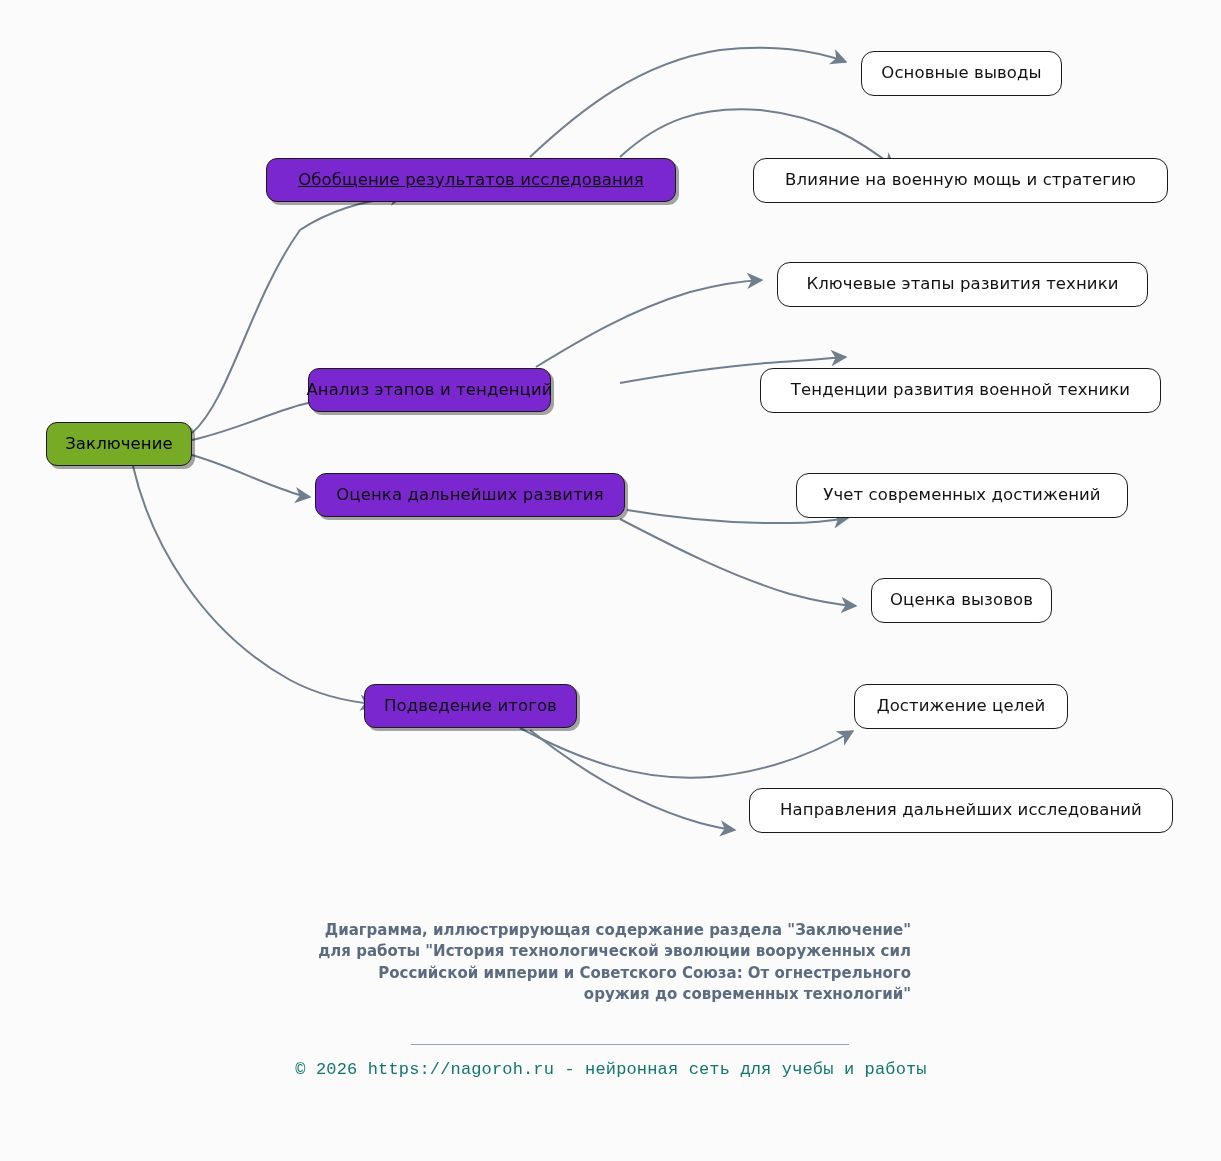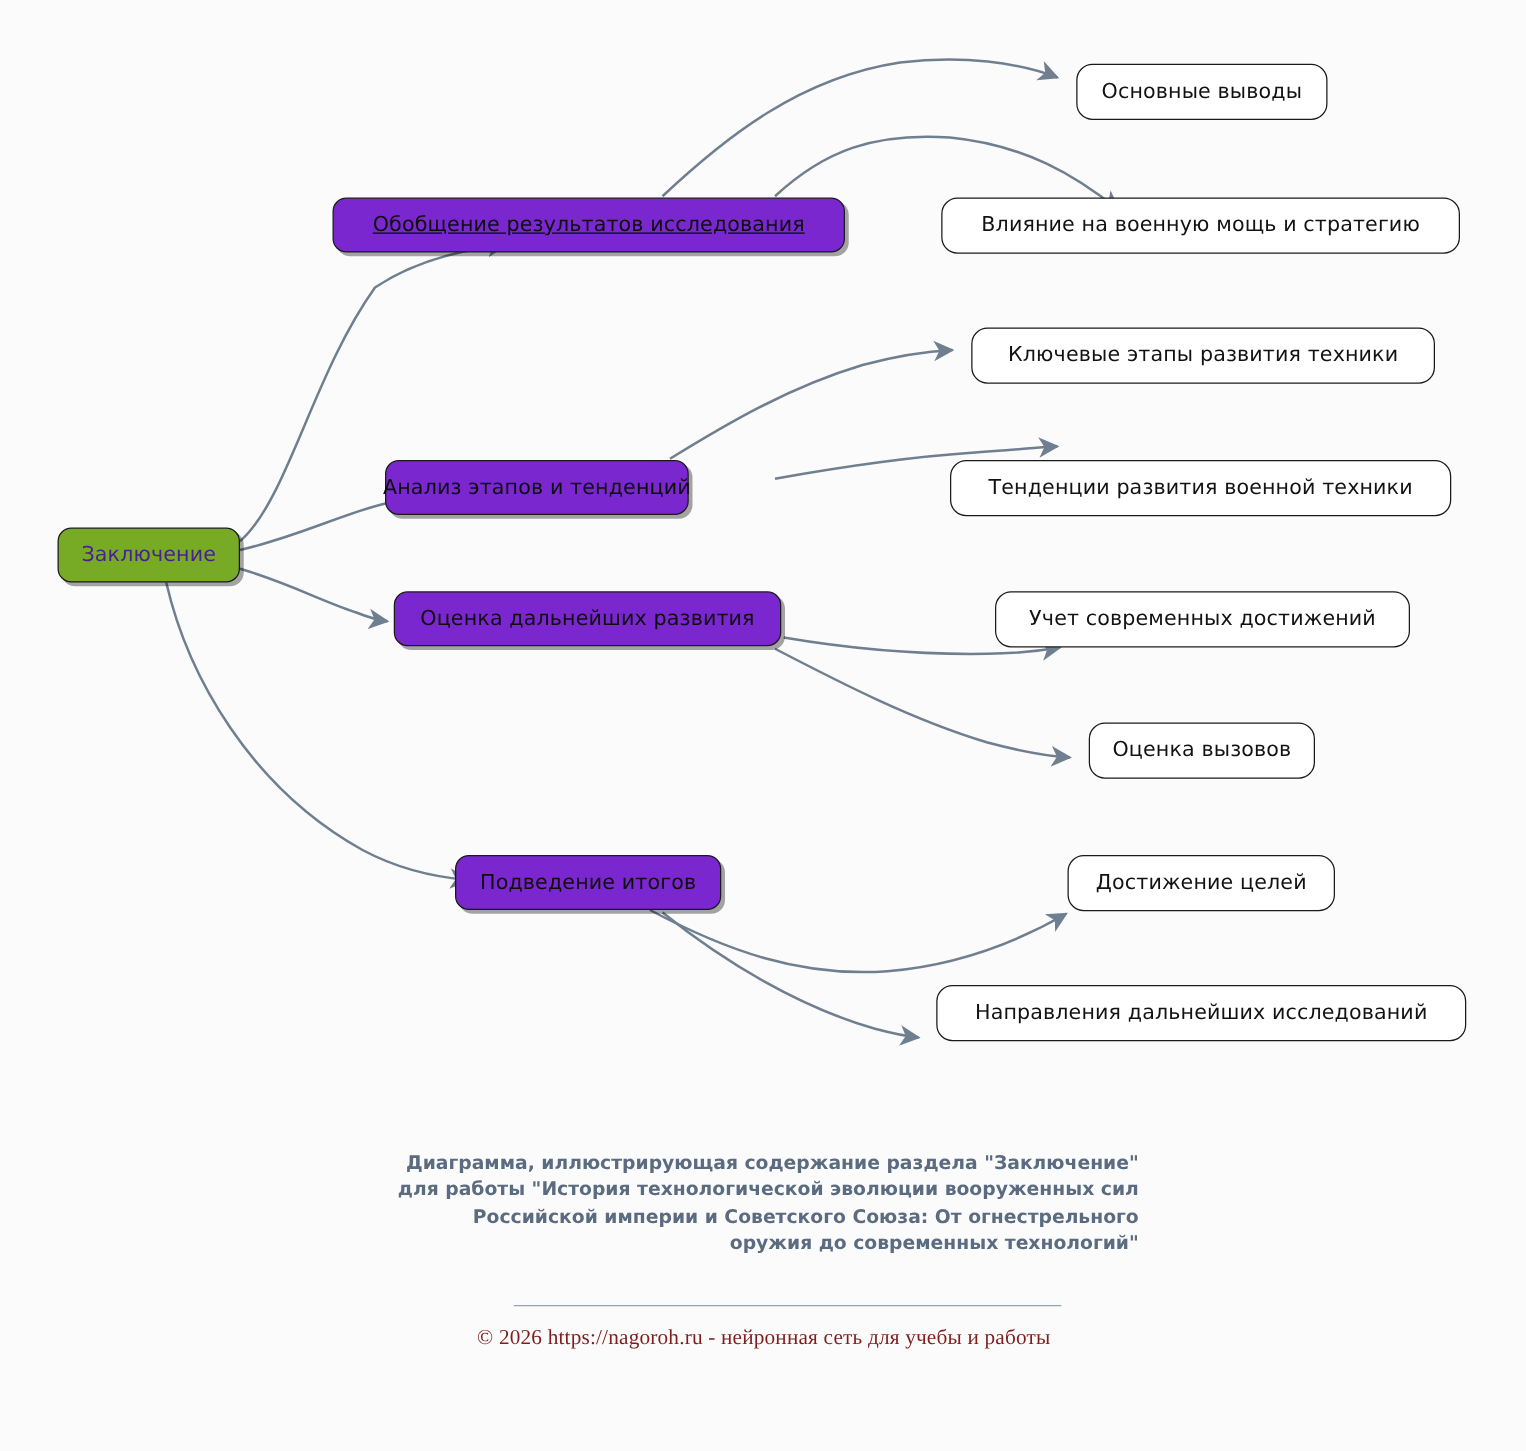--- a/index.html
+++ b/index.html
@@ -36,21 +36,21 @@
     font-family: "DejaVu Sans", sans-serif;
     font-size: 16.5px;
     line-height: 1;
     letter-spacing: 0.1px;
     border-radius: 11px;
     text-align: center;
   }
   .node-root {
     background: #77ab26;
     border: 1.6px solid #1a1a1a;
-    color: #4c1d95;
+    color: #000000;
     box-shadow: 3px 3px 0 rgba(0,0,0,0.35);
   }
   .node-branch {
     background: #7a27d0;
     border: 1.6px solid #1a1a1a;
     color: #0d0d0d;
     box-shadow: 3px 3px 0 rgba(0,0,0,0.35);
   }
   .node-leaf {
     background: #ffffff;
@@ -78,23 +78,23 @@
     width: 438px;
     height: 0;
     border-top: 1.6px solid #93a3b5;
   }
   .footer {
     position: absolute;
     left: 161px;
     top: 1060px;
     width: 900px;
     text-align: center;
-    font-family: Liberation Serif, serif;
+    font-family: Liberation Mono, monospace;
     font-size: 17px;
-    color: #7f1d1d;
+    color: #0f766e;
     letter-spacing: 0.15px;
   }
 </style>
 </head>
 <body>
 
 <div id="stage">
 
   <svg id="edges" viewBox="0 0 1221 1161" xmlns="http://www.w3.org/2000/svg">
     <defs>

